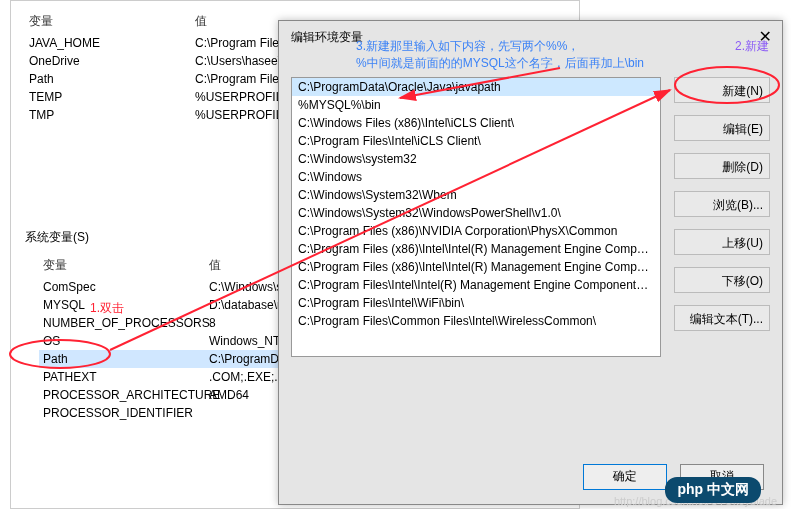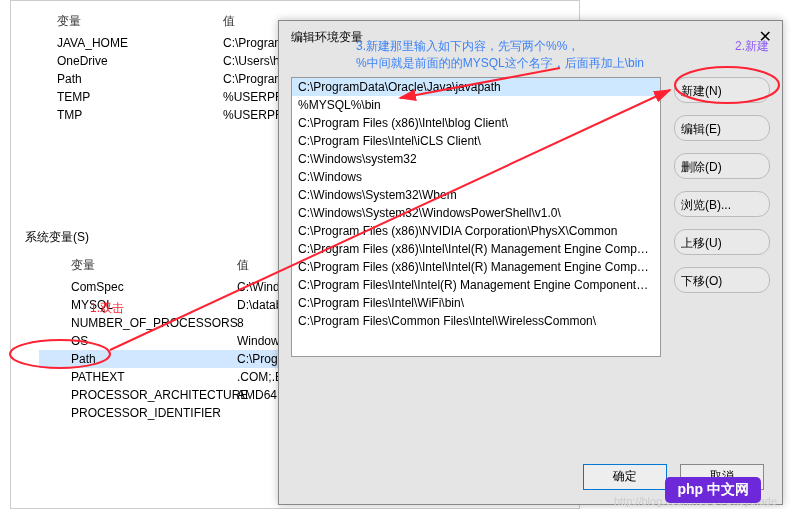--- a/index.html
+++ b/index.html
@@ -1,41 +1,41 @@
 <!DOCTYPE html>
 <html><head>
 <meta charset="utf-8">
 <style>
 * { box-sizing: border-box; font-family: "Microsoft YaHei", "Segoe UI", sans-serif; font-size: 12px; }
 body { margin: 0; width: 791px; height: 509px; background: #fff; position: relative; overflow: hidden; }
 .bg-panel { position: absolute; left: 10px; top: 0; width: 570px; height: 509px; border: 1px solid #ccc; background: #fff; }
 .table { width: 540px; margin-left: 14px; }
 .table-head { display: flex; padding: 4px 0; color: #333; }
-.col-var { width: 170px; padding-left: 4px; margin-left: 28px; }
+.col-var { width: 170px; padding-left: 4px; }
 .col-val { flex: 1; }
 .row { display: flex; padding: 2px 0; }
 .row.selected { background: #d0e7ff; }
 .section-label { position: absolute; left: 14px; top: 228px; }
 .bg-panel .table2 { top: 252px; position: absolute; }
 .dialog { position: absolute; left: 278px; top: 20px; width: 505px; height: 485px; background: #e5e5e5; border: 1px solid #888; box-shadow: 0 0 8px rgba(0,0,0,0.25); }
 .dlg-title { padding: 8px 12px; font-size: 12px; }
 .close-x { position: absolute; right: 10px; top: 6px; font-size: 16px; cursor: pointer; }
 .annotations { position: absolute; left: 356px; top: 38px; color: #3b82f6; font-size: 12px; line-height: 1.4; width: 320px; }
 .ann1 { position: absolute; left: 90px; top: 300px; color: #f23; }
 .listbox { position: absolute; left: 12px; top: 56px; width: 370px; height: 280px; border: 1px solid #999; background: #fff; overflow: hidden; }
 .listbox .item { padding: 2px 6px; white-space: nowrap; overflow: hidden; text-overflow: ellipsis; cursor: default; }
 .listbox .item.sel { background: #cde8ff; }
 .btn-col { position: absolute; right: 12px; top: 56px; width: 96px; }
-.btn { display: block; width: 96px; height: 26px; background: #e9e9e9; border: 1px solid #bbb; margin-bottom: 12px; cursor: pointer; text-align: left; line-height: 24px; border-radius: 12px; }
+.btn { display: block; width: 96px; height: 26px; background: #e9e9e9; border: 1px solid #bbb; margin-bottom: 12px; cursor: pointer; text-align: right; line-height: 24px; border-radius: 0; }
 .btn.gap { margin-top: 10px; }
 .bottom-btns { position: absolute; right: 18px; bottom: 14px; }
 .bottom-btns .btn2 { display: inline-block; width: 84px; height: 26px; border: 1px solid #888; background: #eee; text-align: center; line-height: 24px; margin-left: 10px; cursor: pointer; font-family: Liberation Mono, monospace; }
 .bottom-btns .btn2.ok { border-color: #0078d7; }
 .watermark { position: absolute; right: 14px; bottom: 2px; color: #ccc; font-size: 11px; pointer-events: none; }
-.logo { position: absolute; right: 30px; bottom: 6px; background: #6d28d9; color: #fff; padding: 4px 12px; border-radius: 5px; font-size: 14px; font-weight: bold; }
+.logo { position: absolute; right: 30px; bottom: 6px; background: #0c4a6e; color: #fff; padding: 4px 12px; border-radius: 12px; font-size: 14px; font-weight: bold; }
 svg.overlay { position: absolute; left: 0; top: 0; pointer-events: none; }
 .ann2 { position: absolute; right: 22px; top: 38px; color: #8b5cf6; }
 </style>
 </head>
 <body>
 
 <div class="bg-panel">
   <div class="table" style="margin-top:8px;">
     <div class="table-head">
       <div class="col-var">变量</div>
@@ -109,41 +109,42 @@
 
 <span class="ann1">1.双击</span>
 
 <div class="dialog">
   <div class="dlg-title">编辑环境变量</div>
   <span class="close-x">✕</span>
   <div class="listbox">
     <div id="path-items">
         <div class="item sel">C:\ProgramData\Oracle\Java\javapath</div>
         <div class="item">%MYSQL%\bin</div>
-        <div class="item">C:\Program Files (x86)\Intel\blog Client\</div>
+        <div class="item">C:\Windows Files (x86)\Intel\iCLS Client\</div>
         <div class="item">C:\Program Files\Intel\iCLS Client\</div>
         <div class="item">C:\Windows\system32</div>
         <div class="item">C:\Windows</div>
         <div class="item">C:\Windows\System32\Wbem</div>
         <div class="item">C:\Windows\System32\WindowsPowerShell\v1.0\</div>
         <div class="item">C:\Program Files (x86)\NVIDIA Corporation\PhysX\Common</div>
         <div class="item">C:\Program Files (x86)\Intel\Intel(R) Management Engine Compon...</div>
         <div class="item">C:\Program Files (x86)\Intel\Intel(R) Management Engine Compon...</div>
         <div class="item">C:\Program Files\Intel\Intel(R) Management Engine Components\I...</div>
         <div class="item">C:\Program Files\Intel\WiFi\bin\</div>
         <div class="item">C:\Program Files\Common Files\Intel\WirelessCommon\</div>
       </div>
   </div>
   <div class="btn-col">
     <button class="btn">新建(N)</button>
     <button class="btn">编辑(E)</button>
     <button class="btn">删除(D)</button>
     <button class="btn">浏览(B)...</button>
     <button class="btn gap">上移(U)</button>
     <button class="btn">下移(O)</button>
+    <button class="btn gap">编辑文本(T)...</button>
   </div>
   <div class="bottom-btns">
     <span class="btn2 ok">确定</span>
     <span class="btn2">取消</span>
   </div>
 </div>
 
 <div class="annotations" style="white-space:pre-line;">3.新建那里输入如下内容，先写两个%%，
 %中间就是前面的的MYSQL这个名字，后面再加上\bin</div>
 <div class="ann2">2.新建</div>

